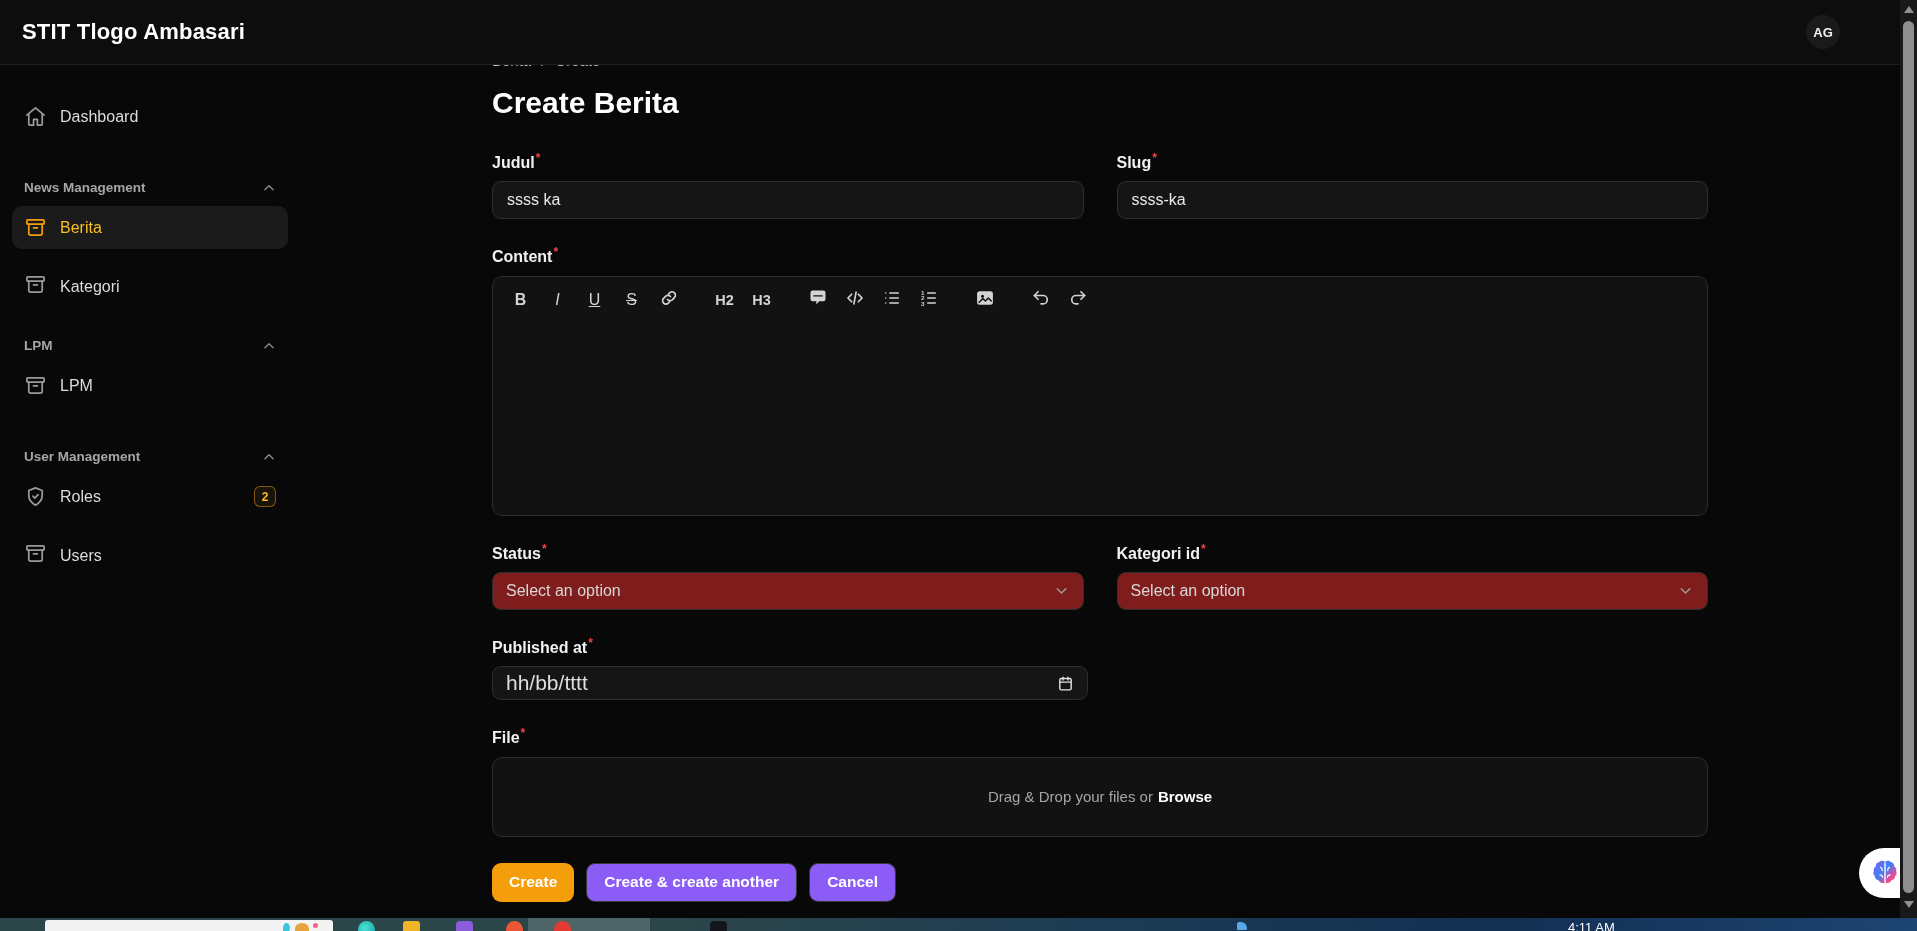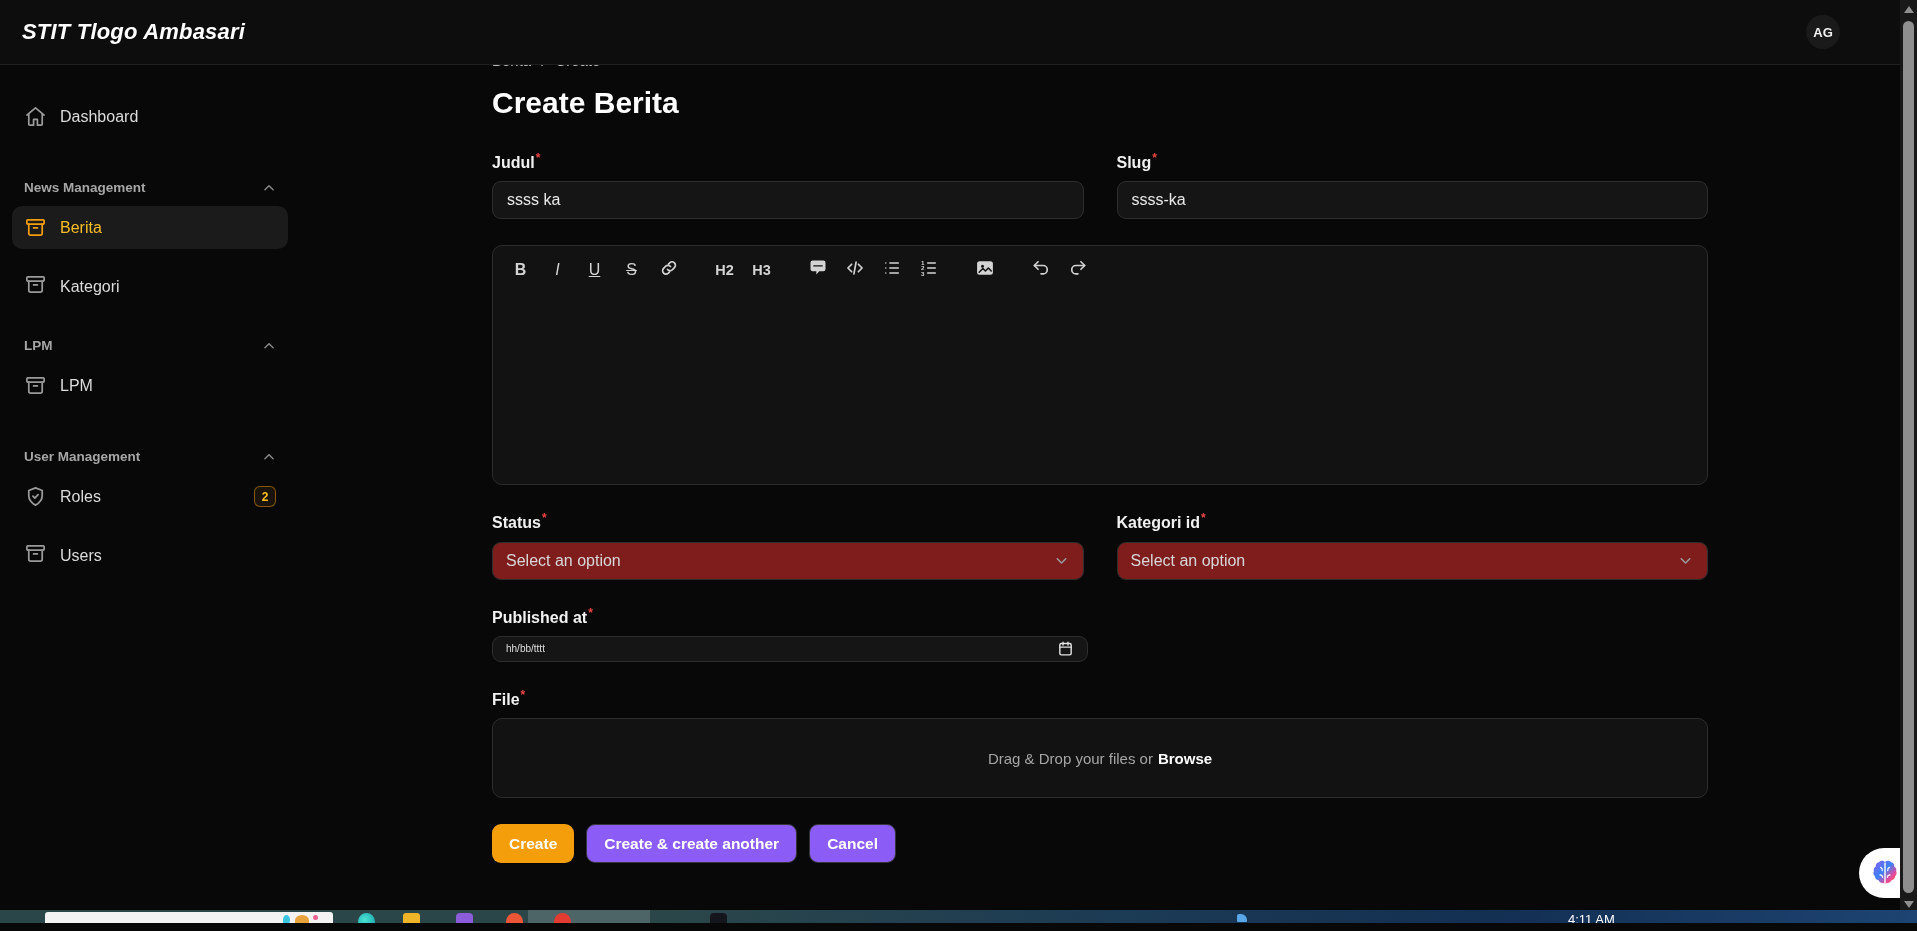--- a/index.html
+++ b/index.html
@@ -4,21 +4,21 @@
 <style>
   * { margin:0; padding:0; box-sizing:border-box; }
   html,body { width:1917px; height:931px; background:#080808; overflow:hidden;
     font-family:"Liberation Sans", sans-serif; }
   .screen { position:relative; width:1917px; height:931px; background:#080808; overflow:hidden; }
 
   
   .topbar { position:absolute; left:0; top:0; width:1900px; height:65px; background:#0d0d0d;
     border-bottom:1px solid #1f1f1f; display:flex; align-items:center; justify-content:space-between;
     padding:0 22px; z-index:3; }
-  .brand { font-size:22px; font-weight:700; color:#ffffff; letter-spacing:.2px; cursor:pointer;font-style:italic; }
+  .brand { font-size:22px; font-weight:700; color:#ffffff; letter-spacing:.2px; cursor:pointer; }
   .avatar { width:34px; height:34px; border-radius:50%; background:#1a1a1a; color:#f2f2f2;
     display:flex; align-items:center; justify-content:center; font-size:13px; font-weight:600;
     margin-right:38px; cursor:pointer; }
 
   
   .sidebar { position:absolute; left:0; top:65px; width:300px; bottom:13px; padding:30px 12px;
     background:#080808; z-index:2; }
   .nav-item { display:flex; align-items:center; gap:13px; height:43px; padding:0 12px;
     border-radius:10px; color:#dcdcdc; font-size:16px; font-weight:500; cursor:pointer; }
   .nav-item .ico { display:flex; width:23px; height:23px; color:#9b9b9b; flex:none; }
@@ -61,23 +61,23 @@
   .tb-gap { width:7px; flex:none; }
   .editor-content { height:175px; cursor:text; }
 
   
   .select { height:38px; display:flex; align-items:center; justify-content:space-between;
     padding:0 13px; background:#7f1d1d; border:1px solid #2e2e2e; border-radius:9px;
     color:#d8d8d8; font-size:16px; cursor:pointer; }
   .select .chev { width:17px; height:17px; color:#9a9a9a; display:flex; }
   .select .chev svg { width:100%; height:100%; }
   .half { width:596px; }
-  .date-field { height:26px; display:flex; align-items:center; justify-content:space-between;
+  .date-field { height:34px; display:flex; align-items:center; justify-content:space-between;
     padding:0 13px; background:#151515; border:1px solid #2e2e2e; border-radius:9px;
-    color:#dedede; font-size:10px; cursor:text; }
+    color:#dedede; font-size:21px; cursor:text; }
   .date-field .cal { width:17px; height:17px; color:#e2e2e2; display:flex; }
   .date-field .cal svg { width:100%; height:100%; }
 
   
   .dropzone { height:80px; background:#121212; border:1px solid #2c2c2c; border-radius:10px;
     display:flex; align-items:center; justify-content:center; gap:5px; font-size:15px;
     color:#a5a5a5; cursor:pointer; }
   .dropzone .browse { color:#ffffff; font-weight:700; }
 
   
@@ -96,21 +96,21 @@
     border-left:5px solid transparent; border-right:5px solid transparent; border-top:7px solid #909090; cursor:pointer; }
   .sb-thumb { position:absolute; left:3px; width:11px; top:21px; height:872px; background:#8f8f8f;
     border-radius:6px; cursor:grab; }
 
   
   .brain-pill { position:absolute; right:0; bottom:33px; width:58px; height:50px; background:#ffffff;
     border-radius:25px 0 0 25px; display:flex; align-items:center; padding-left:11px; z-index:5; cursor:pointer; }
   .brain-pill svg { width:30px; height:30px; }
 
   
-  .taskbar { position:absolute; left:0; bottom:8px; width:1917px; height:13px; z-index:7; overflow:hidden;
+  .taskbar { position:absolute; left:0; bottom:0; width:1917px; height:13px; z-index:7; overflow:hidden;
     background:linear-gradient(90deg,#2b4649 0%,#2b4649 35%,#1c3b54 58%,#132f52 78%,#1d4472 100%); }
   .tb-search { position:absolute; left:45px; top:2px; width:288px; height:18px; background:#f3f3f3;
     border-radius:3px 3px 0 0; cursor:text; }
   .tb-search .deco { position:absolute; top:3px; border-radius:50%; }
   .tb-app { position:absolute; top:3px; width:17px; height:17px; border-radius:50%; cursor:pointer; }
   .tb-active { position:absolute; left:528px; top:0; width:122px; height:13px; background:rgba(255,255,255,.17); }
   .tb-clock { position:absolute; left:1568px; top:2px; color:#ffffff; font-size:13px; cursor:pointer; }
 </style>
 </head>
 <body>
@@ -232,20 +232,21 @@
           <div class="field-label"><span>Judul</span><span class="req">*</span></div>
           <input class="text-input" type="text" value="ssss ka" style="">
         </div>
         <div>
           <div class="field-label"><span>Slug</span><span class="req">*</span></div>
           <input class="text-input" type="text" value="ssss-ka" style="">
         </div>
       </div>
 
       <div class="section">
+        <div class="field-label"><span>Content</span><span class="req">*</span></div>
         <div class="editor">
           <div class="toolbar">
             <div class="tb-btn">
                 <span>B</span>
               </div>
             <div class="tb-btn">
                 <span style="font-style:italic;font-weight:500;">I</span>
               </div>
             <div class="tb-btn">
                 <span class="u" style="font-weight:500;">U</span>

